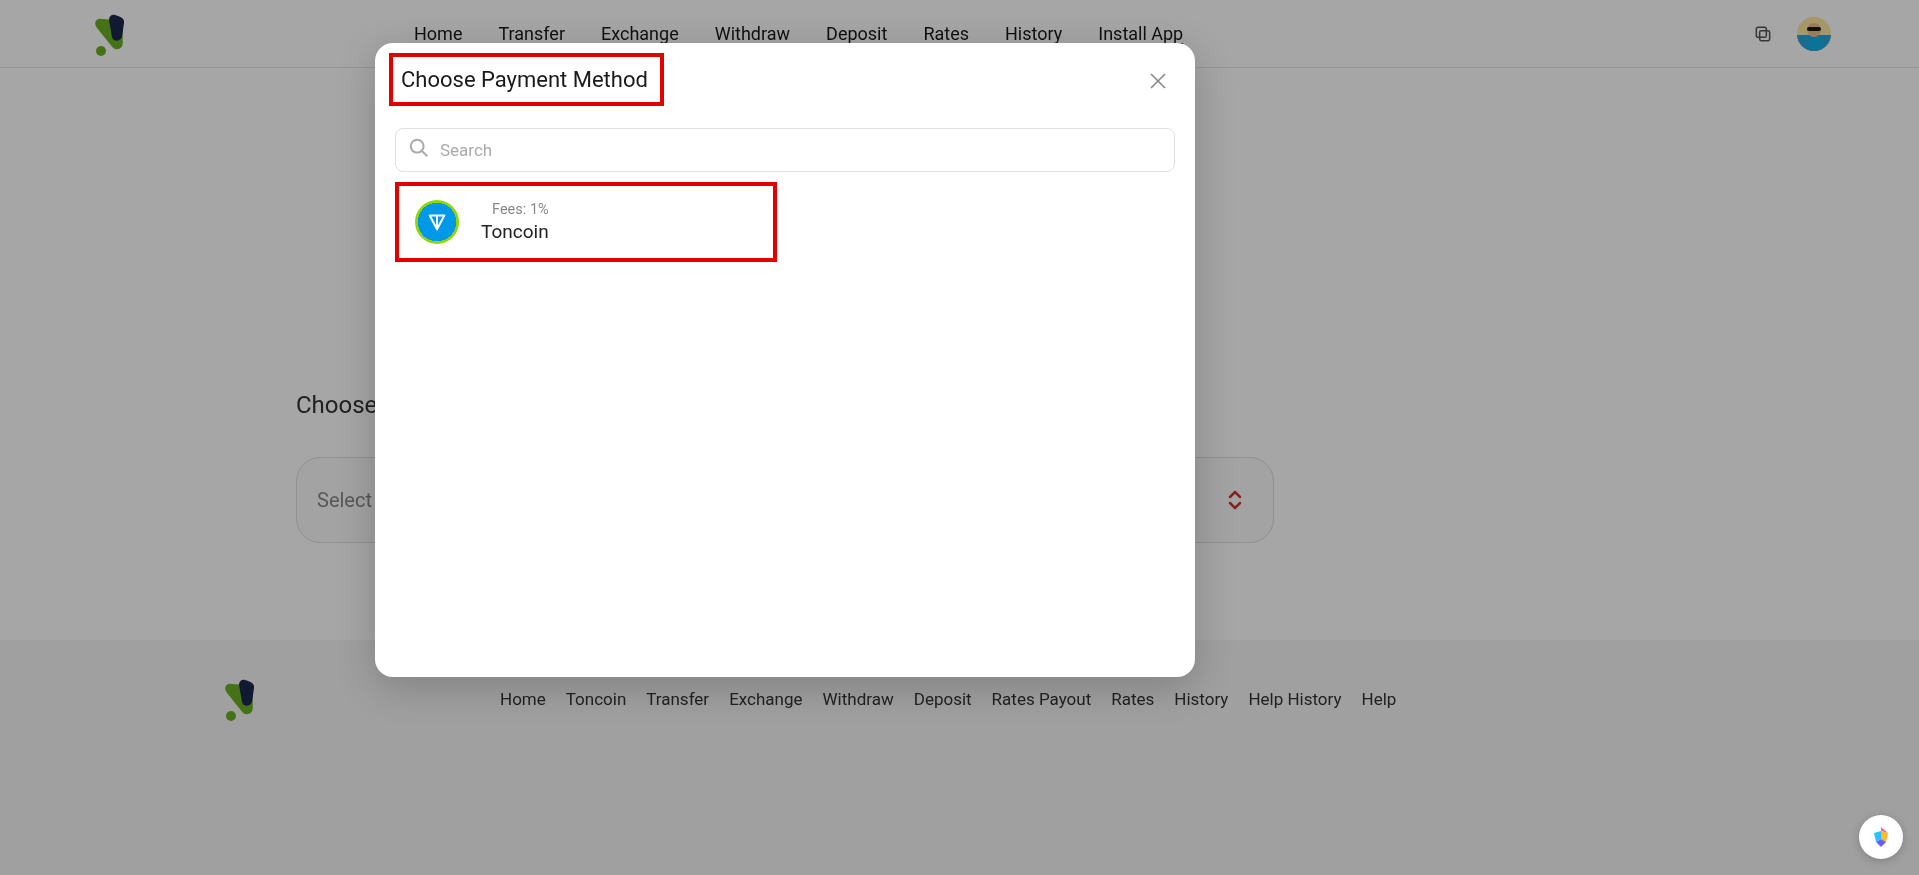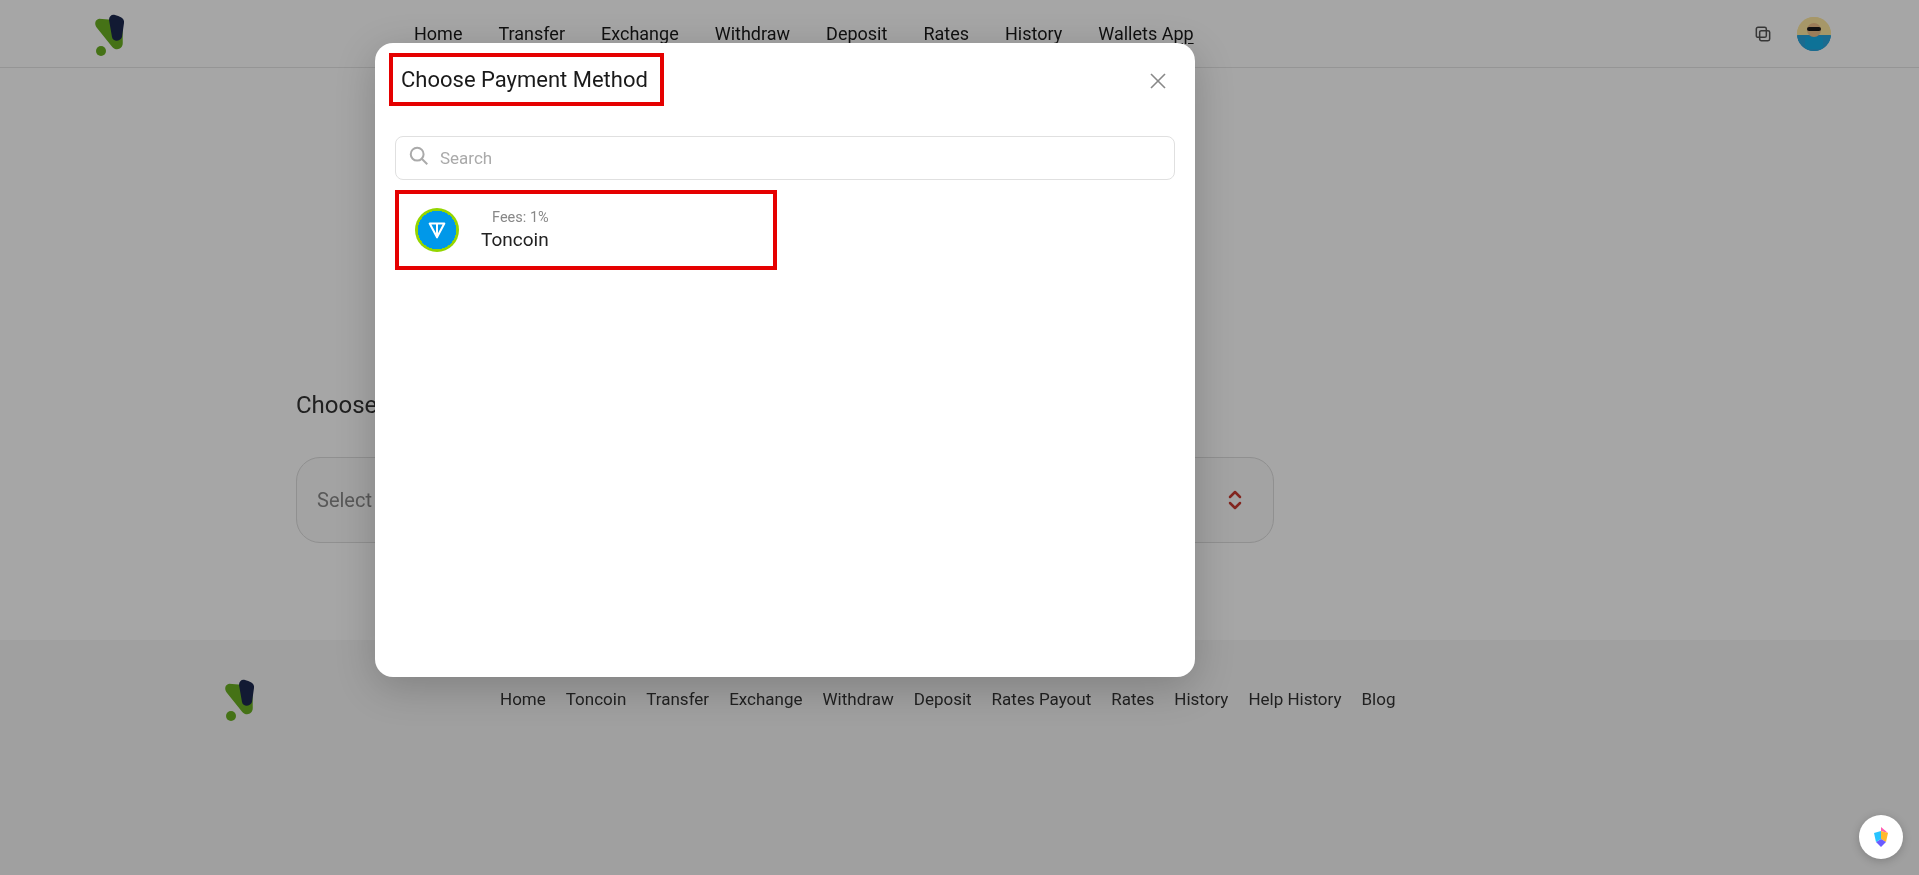--- a/index.html
+++ b/index.html
@@ -153,21 +153,21 @@
       font-size: 22px;
       color: #1a1a1a;
       padding-left: 8px;
     }
     .close-btn {
       color: #888;
       cursor: pointer;
       padding: 8px;
     }
     .search-field {
-      margin-top: 16px;
+      margin-top: 8px;
       width: 100%;
       height: 44px;
       border: 1px solid #e0e0e0;
       border-radius: 8px;
       display: flex;
       align-items: center;
       padding: 0 12px;
     }
     .search-field input {
       border: none;
@@ -243,21 +243,21 @@
       </svg>
     </div>
     <div class="nav-links">
       <a href="#">Home</a>
       <a href="#">Transfer</a>
       <a href="#">Exchange</a>
       <a href="#">Withdraw</a>
       <a href="#">Deposit</a>
       <a href="#">Rates</a>
       <a href="#">History</a>
-      <a href="#">Wallets App</a>
+      <a href="#">Install App</a>
     </div>
     <div class="nav-right">
       <span class="copy-icon">
         <svg width="20" height="20" viewBox="0 0 24 24" fill="none" stroke="#555" stroke-width="1.8">
           <rect x="8" y="8" width="12" height="12" rx="2"></rect>
           <rect x="4" y="4" width="12" height="12" rx="2"></rect>
         </svg>
       </span>
       <div class="avatar">
         <svg width="34" height="34" viewBox="0 0 34 34">
@@ -297,21 +297,21 @@
         <a href="#">Home</a>
         <a href="#">Toncoin</a>
         <a href="#">Transfer</a>
         <a href="#">Exchange</a>
         <a href="#">Withdraw</a>
         <a href="#">Deposit</a>
         <a href="#">Rates Payout</a>
         <a href="#">Rates</a>
         <a href="#">History</a>
         <a href="#">Help History</a>
-        <a href="#">Blog</a>
+        <a href="#">Help</a>
       </div>
     </div>
   </div>
 </div>
 
 <div class="backdrop"></div>
 
 <div class="modal-wrap">
   <div class="modal">
     <div class="modal-header">

